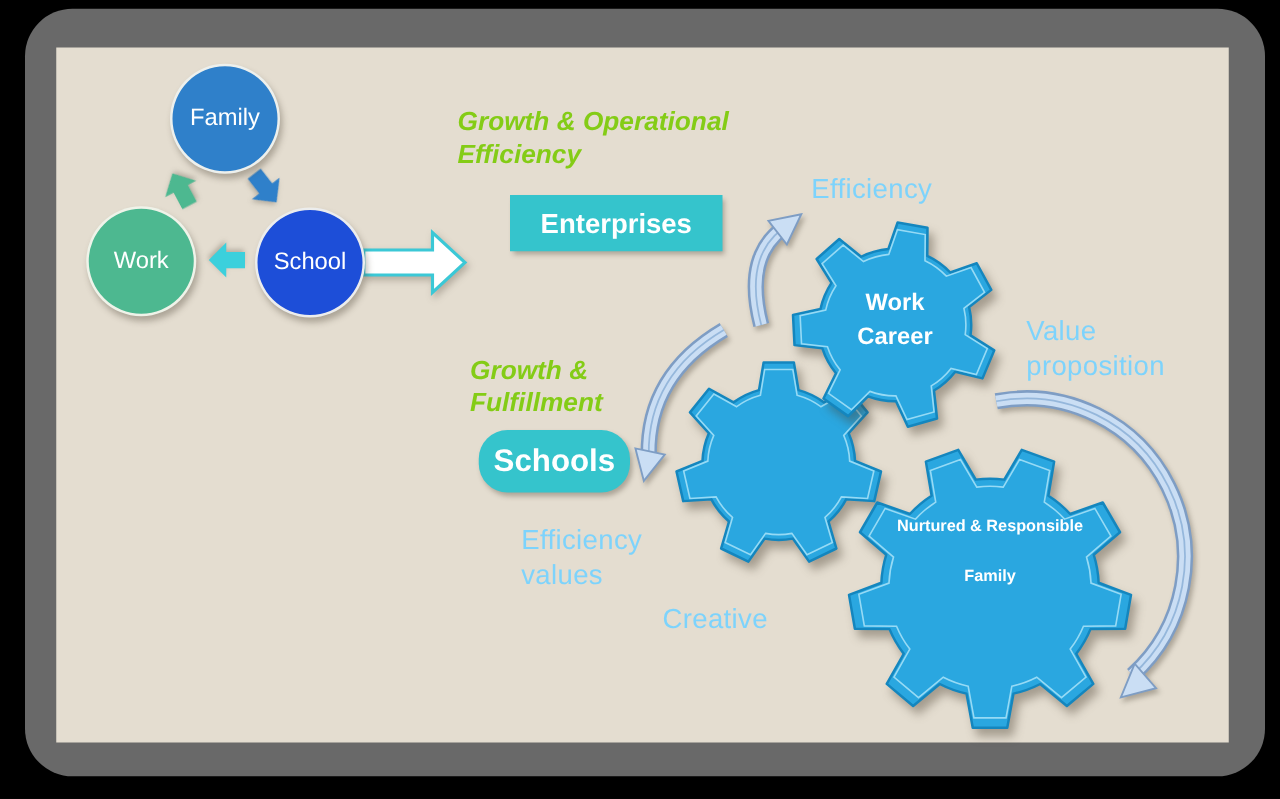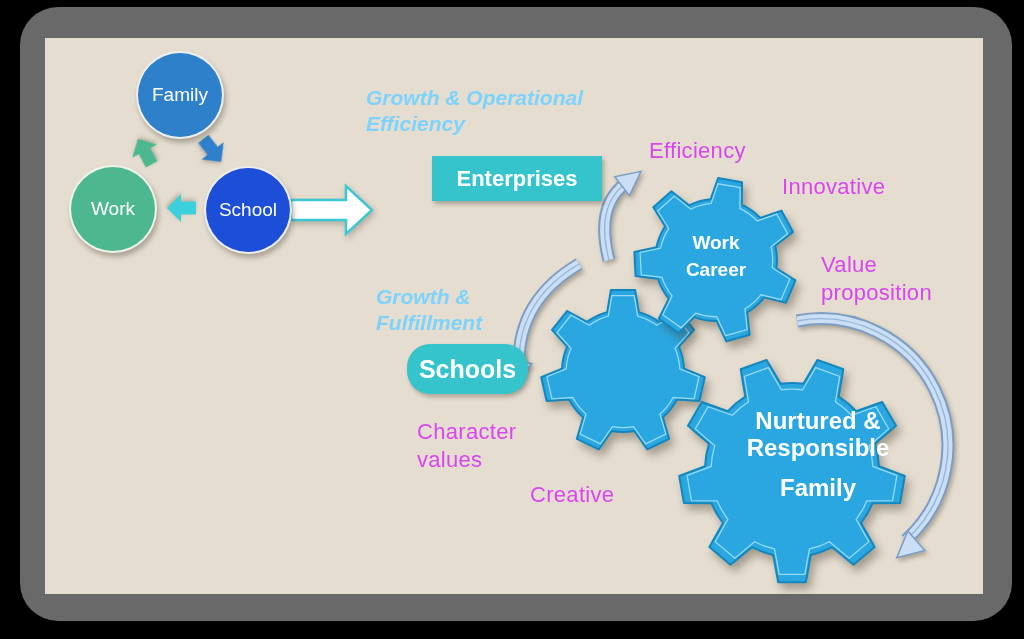--- a/index.html
+++ b/index.html
@@ -4,40 +4,40 @@
 <style>
   html,body{margin:0;padding:0;background:#000;width:1024px;height:639px;overflow:hidden;
             font-family:"Liberation Sans",sans-serif;}
   .stage{position:absolute;left:0;top:0;width:1024px;height:639px;background:#000;}
   .frame{position:absolute;left:20px;top:7px;width:992px;height:614px;background:#696969;
          border-radius:38px;box-shadow:0 6px 10px rgba(0,0,0,.6);}
   .slide{position:absolute;left:45px;top:38px;width:938px;height:556px;background:#e4ddd0;}
   svg.shapes{position:absolute;left:0;top:0;width:1024px;height:639px;pointer-events:none;}
 
   .abs{position:absolute;}
-  .h-italic{font-weight:bold;font-style:italic;font-size:21px;color:#7dd3fc;line-height:1.22;}
-  .annot{font-size:22px;color:#d946ef;line-height:1.26;letter-spacing:.3px;}
+  .h-italic{font-weight:bold;font-style:italic;font-size:21px;color:#84cc16;line-height:1.22;}
+  .annot{font-size:22px;color:#7dd3fc;line-height:1.26;letter-spacing:.3px;}
   .badge{position:absolute;background:#35c4cc;color:#fff;font-weight:bold;text-align:center;
          display:flex;align-items:center;justify-content:center;
-         box-shadow:2px 3px 4px rgba(70,60,45,.35);margin-left:24px;}
+         box-shadow:2px 3px 4px rgba(70,60,45,.35);}
   .badge.ent{left:408px;top:156px;width:170px;height:45px;font-size:22px;}
   .badge.sch{left:383px;top:344px;width:121px;height:50px;font-size:25px;border-radius:23px;}
 
   .cycle-node{position:absolute;width:88px;height:88px;border-radius:50%;box-sizing:border-box;
               border:2px solid rgba(248,245,238,.95);color:#fff;font-size:19px;
               display:flex;align-items:center;justify-content:center;
               box-shadow:2px 4px 5px rgba(70,60,45,.35);}
   .node-family{left:136px;top:51px;background:#2f80ca;}
   .node-work{left:69px;top:165px;background:#4db890;}
   .node-school{left:204px;top:166px;background:#1d4ed8;}
 
   .gear-label{position:absolute;color:#fff;font-weight:bold;text-align:center;z-index:4;}
   .gl-work{left:636px;top:229px;width:160px;font-size:19px;line-height:27px;}
   .gl-edu{left:543px;top:361px;width:160px;font-size:16px;}
-  .gl-family{left:724px;top:407px;width:188px;font-size:24px;line-height:27px;}
+  .gl-family{left:698px;top:407px;width:188px;font-size:13px;line-height:27px;}
   .gl-family .line2{display:block;margin-top:13px;}
 
   .curve-outline{fill:none;stroke:#7e9dc4;stroke-width:13;}
   .curve-fill{fill:none;stroke:#cadef4;stroke-width:9;}
   .curve-mid{fill:none;stroke:#8fb2d8;stroke-width:1.4;opacity:.9;}
   .curve-head{fill:#cadef4;stroke:#7e9dc4;stroke-width:1.5;}
 </style>
 </head>
 <body>
 
@@ -108,23 +108,22 @@
     <span>School</span>
   </div>
 
   <div class="abs h-italic" style="left:366px;top:85px;width:270px;">Growth &amp; Operational Efficiency</div>
   <div class="badge ent">Enterprises</div>
 
   <div class="abs h-italic" style="left:376px;top:248px;width:150px;margin-top:36px;">Growth &amp; Fulfillment</div>
   <div class="badge sch">Schools</div>
 
   <div class="abs annot" style="left:649px;top:137px;">Efficiency</div>
-  <div class="abs annot" style="left:782px;top:173px;">Innovative</div>
   <div class="abs annot" style="left:821px;top:251px;width:150px;">Value proposition</div>
-  <div class="abs annot" style="left:417px;top:418px;width:145px;">Character values</div>
+  <div class="abs annot" style="left:417px;top:418px;width:145px;">Efficiency values</div>
   <div class="abs annot" style="left:530px;top:481px;">Creative</div>
 
   <div class="gear-label gl-work">
     <span style="display:block">Work</span>
     <span style="display:block">Career</span>
   </div>
   <div class="gear-label gl-family">
     <span>Nurtured &amp; Responsible</span>
     <span class="line2">Family</span>
   </div>

